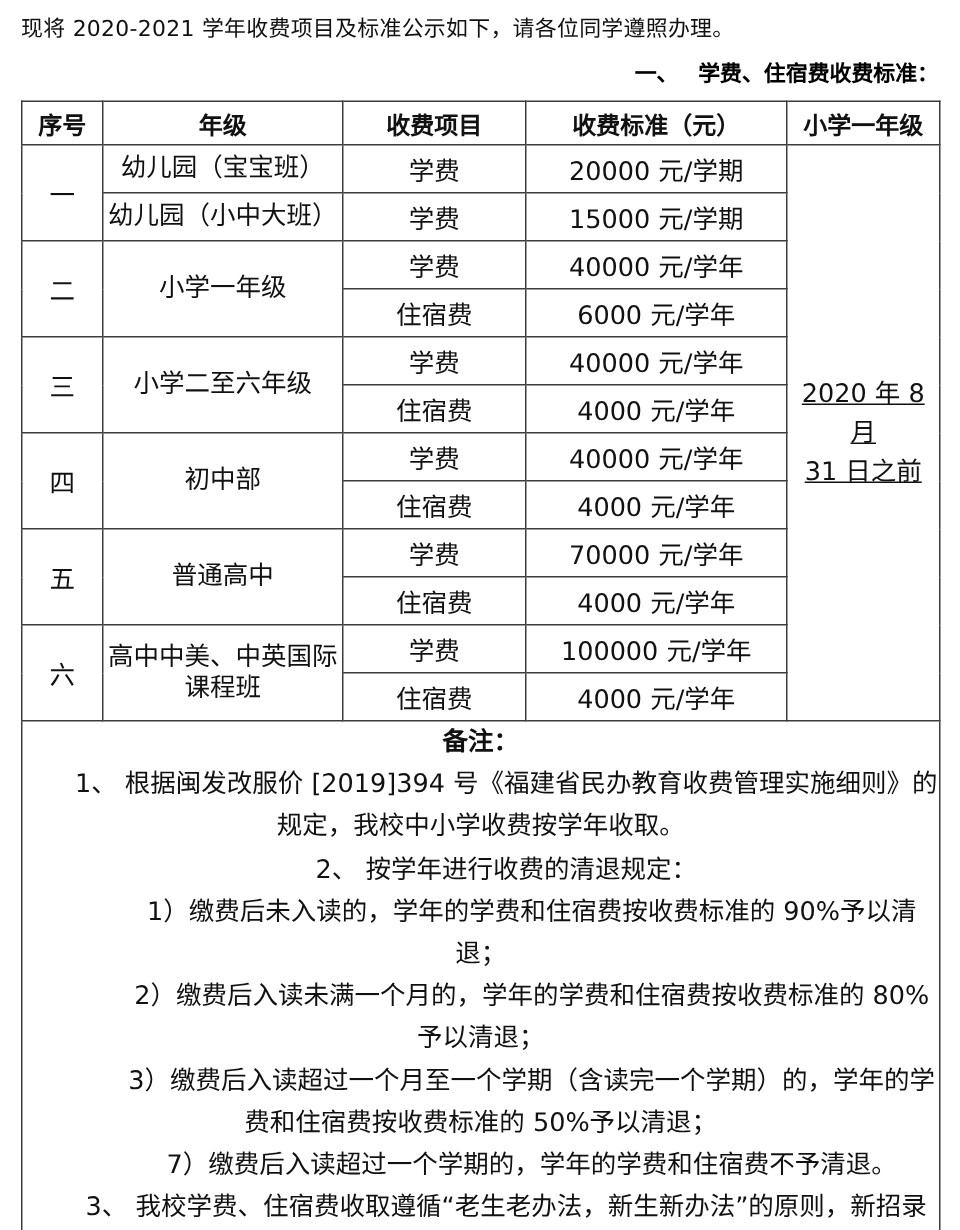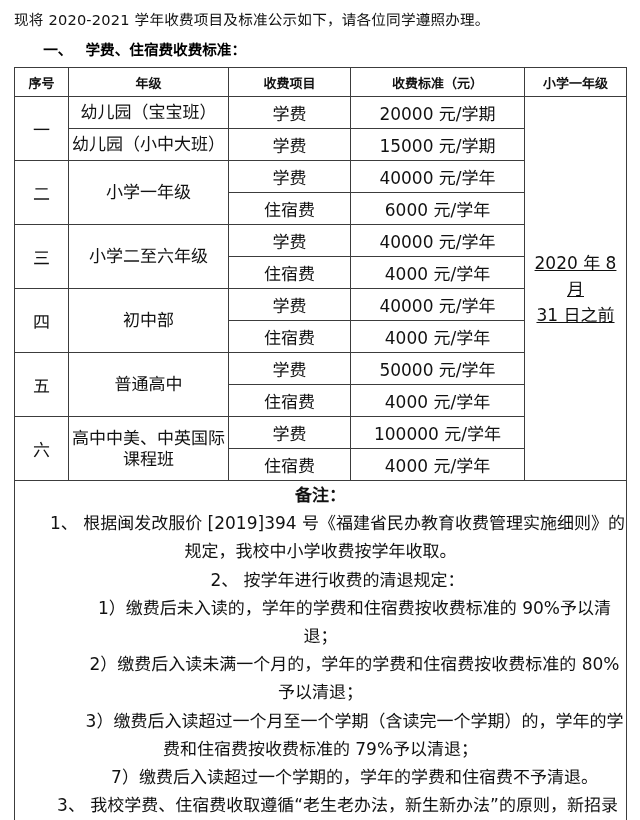--- a/index.html
+++ b/index.html
@@ -37,20 +37,21 @@
     text-indent: 2em;
   }
   .section-heading {
     margin: 2px 0 0 0;
     padding: 0 14px;
     font-size: 14.6px;
     line-height: 28px;
     font-weight: bold;
     color: #000;
     white-space: nowrap;
+    text-align: right;
   }
   .section-heading .num {
     display: inline-block;
     margin-left: 2em;
     margin-right: 0.9em;
   }
 
   table.fee {
     border-collapse: collapse;
     width: 612px;
@@ -60,21 +61,21 @@
   table.fee th, table.fee td {
     border: 1px solid #3c3c3c;
     text-align: center;
     vertical-align: middle;
     font-size: 17px;
     color: #111;
     padding: 0;
   }
   table.fee th {
     font-weight: bold;
-    font-size: 13px;
+    font-size: 16px;
     height: 28px;
   }
   col.c-no     { width: 54px; }
   col.c-grade  { width: 160px; }
   col.c-item   { width: 122px; }
   col.c-std    { width: 174px; }
   col.c-time   { width: 102px; }
 
   td.no-cell {
     font-size: 15px;
@@ -202,21 +203,21 @@
         <tr>
           <td class="item-cell">住宿费</td>
           <td class="std-cell">4000 元/学年</td>
         </tr>
         <tr>
           <td class="no-cell" rowspan="2">五</td>
           <td class="grade-cell" rowspan="2">
             <span class="g-line">普通高中</span>
           </td>
           <td class="item-cell">学费</td>
-          <td class="std-cell">50000 元/学年</td>
+          <td class="std-cell">70000 元/学年</td>
         </tr>
         <tr>
           <td class="item-cell">住宿费</td>
           <td class="std-cell">4000 元/学年</td>
         </tr>
         <tr>
           <td class="no-cell" rowspan="2">六</td>
           <td class="grade-cell" rowspan="2">
             <span class="g-line">高中中美、中英国际</span>
             <span class="g-line">课程班</span>
@@ -230,21 +231,21 @@
         </tr>
       </tbody>
     <tfoot>
       <tr>
         <td class="remarks" colspan="5">
             <span class="rm-title">备注：</span>
             <span class="rm-para">1、 根据闽发改服价 [2019]394 号《福建省民办教育收费管理实施细则》的规定，我校中小学收费按学年收取。</span>
             <span class="rm-para">2、 按学年进行收费的清退规定：</span>
             <span class="rm-sub">1）缴费后未入读的，学年的学费和住宿费按收费标准的 90%予以清退；</span>
             <span class="rm-sub">2）缴费后入读未满一个月的，学年的学费和住宿费按收费标准的 80%予以清退；</span>
-            <span class="rm-sub">3）缴费后入读超过一个月至一个学期（含读完一个学期）的，学年的学费和住宿费按收费标准的 79%予以清退；</span>
+            <span class="rm-sub">3）缴费后入读超过一个月至一个学期（含读完一个学期）的，学年的学费和住宿费按收费标准的 50%予以清退；</span>
             <span class="rm-sub">7）缴费后入读超过一个学期的，学年的学费和住宿费不予清退。</span>
             <span class="rm-flow">3、 我校学费、住宿费收取遵循“老生老办法，新生新办法”的原则，新招录的学生按照新标准规定执行，老生仍按原收费标准执行至毕业。</span>
           </td>
       </tr>
     </tfoot>
   </table>
 
 </div>
 
 </body></html>

